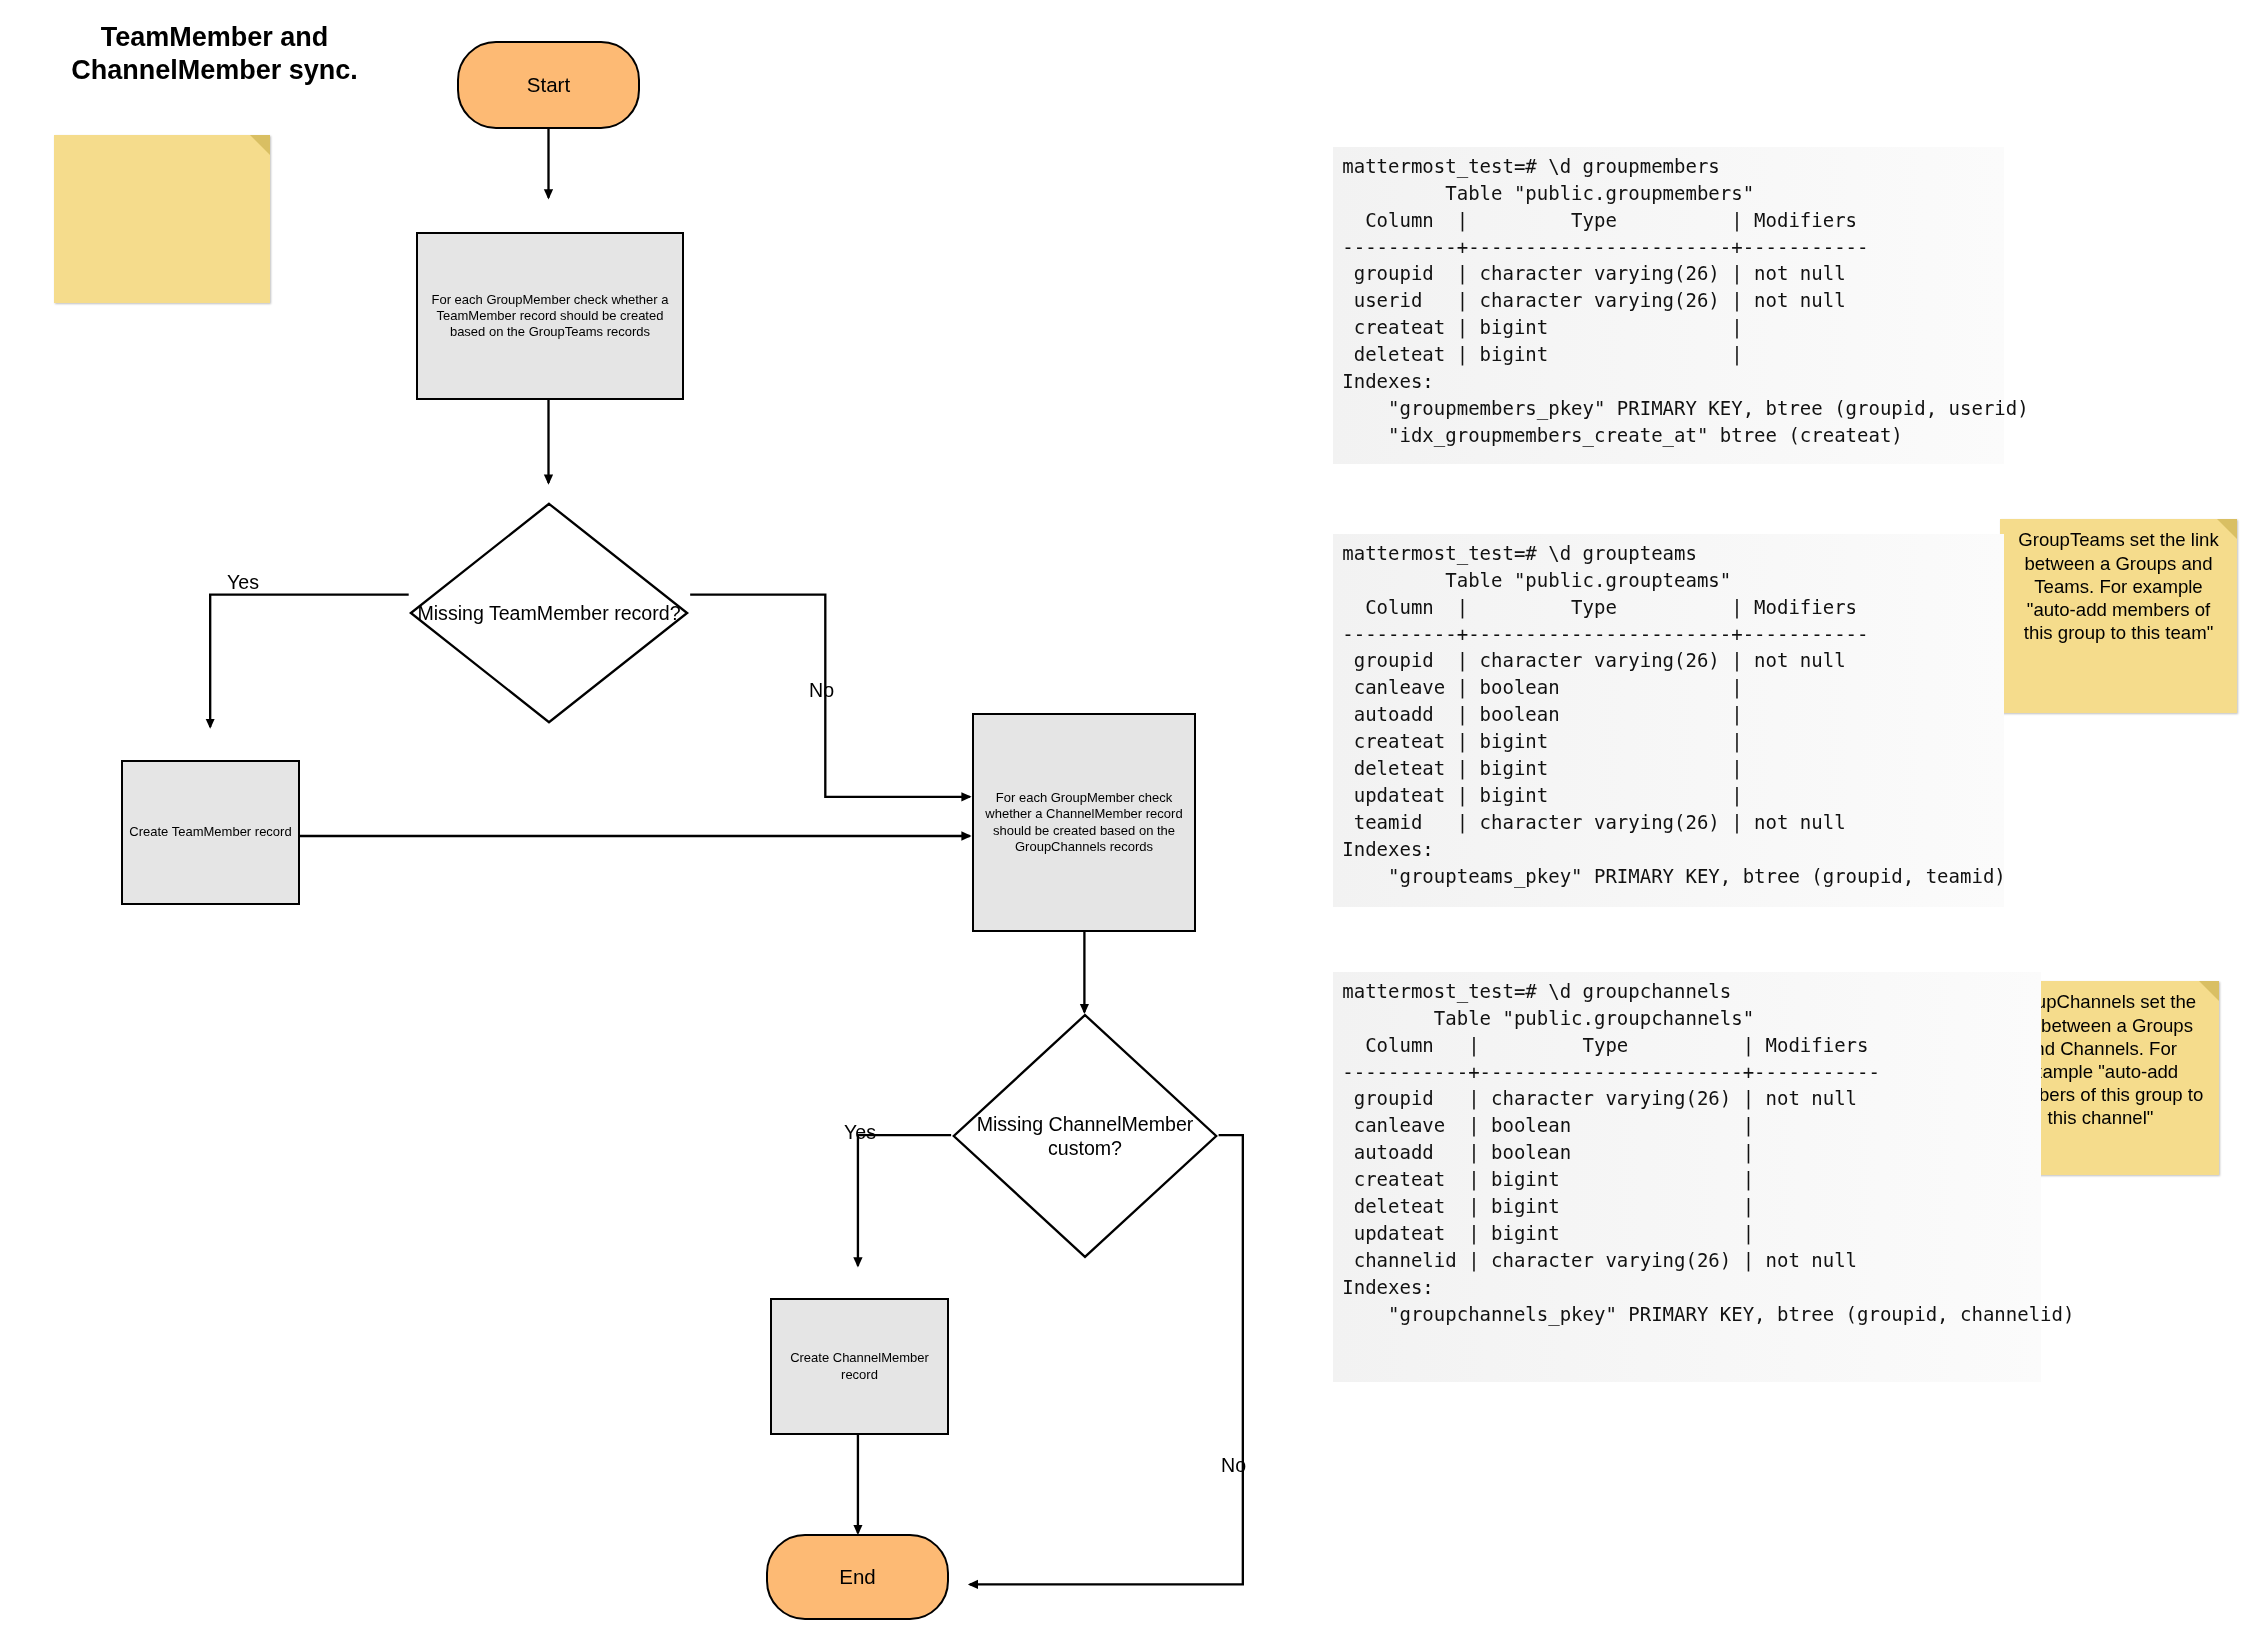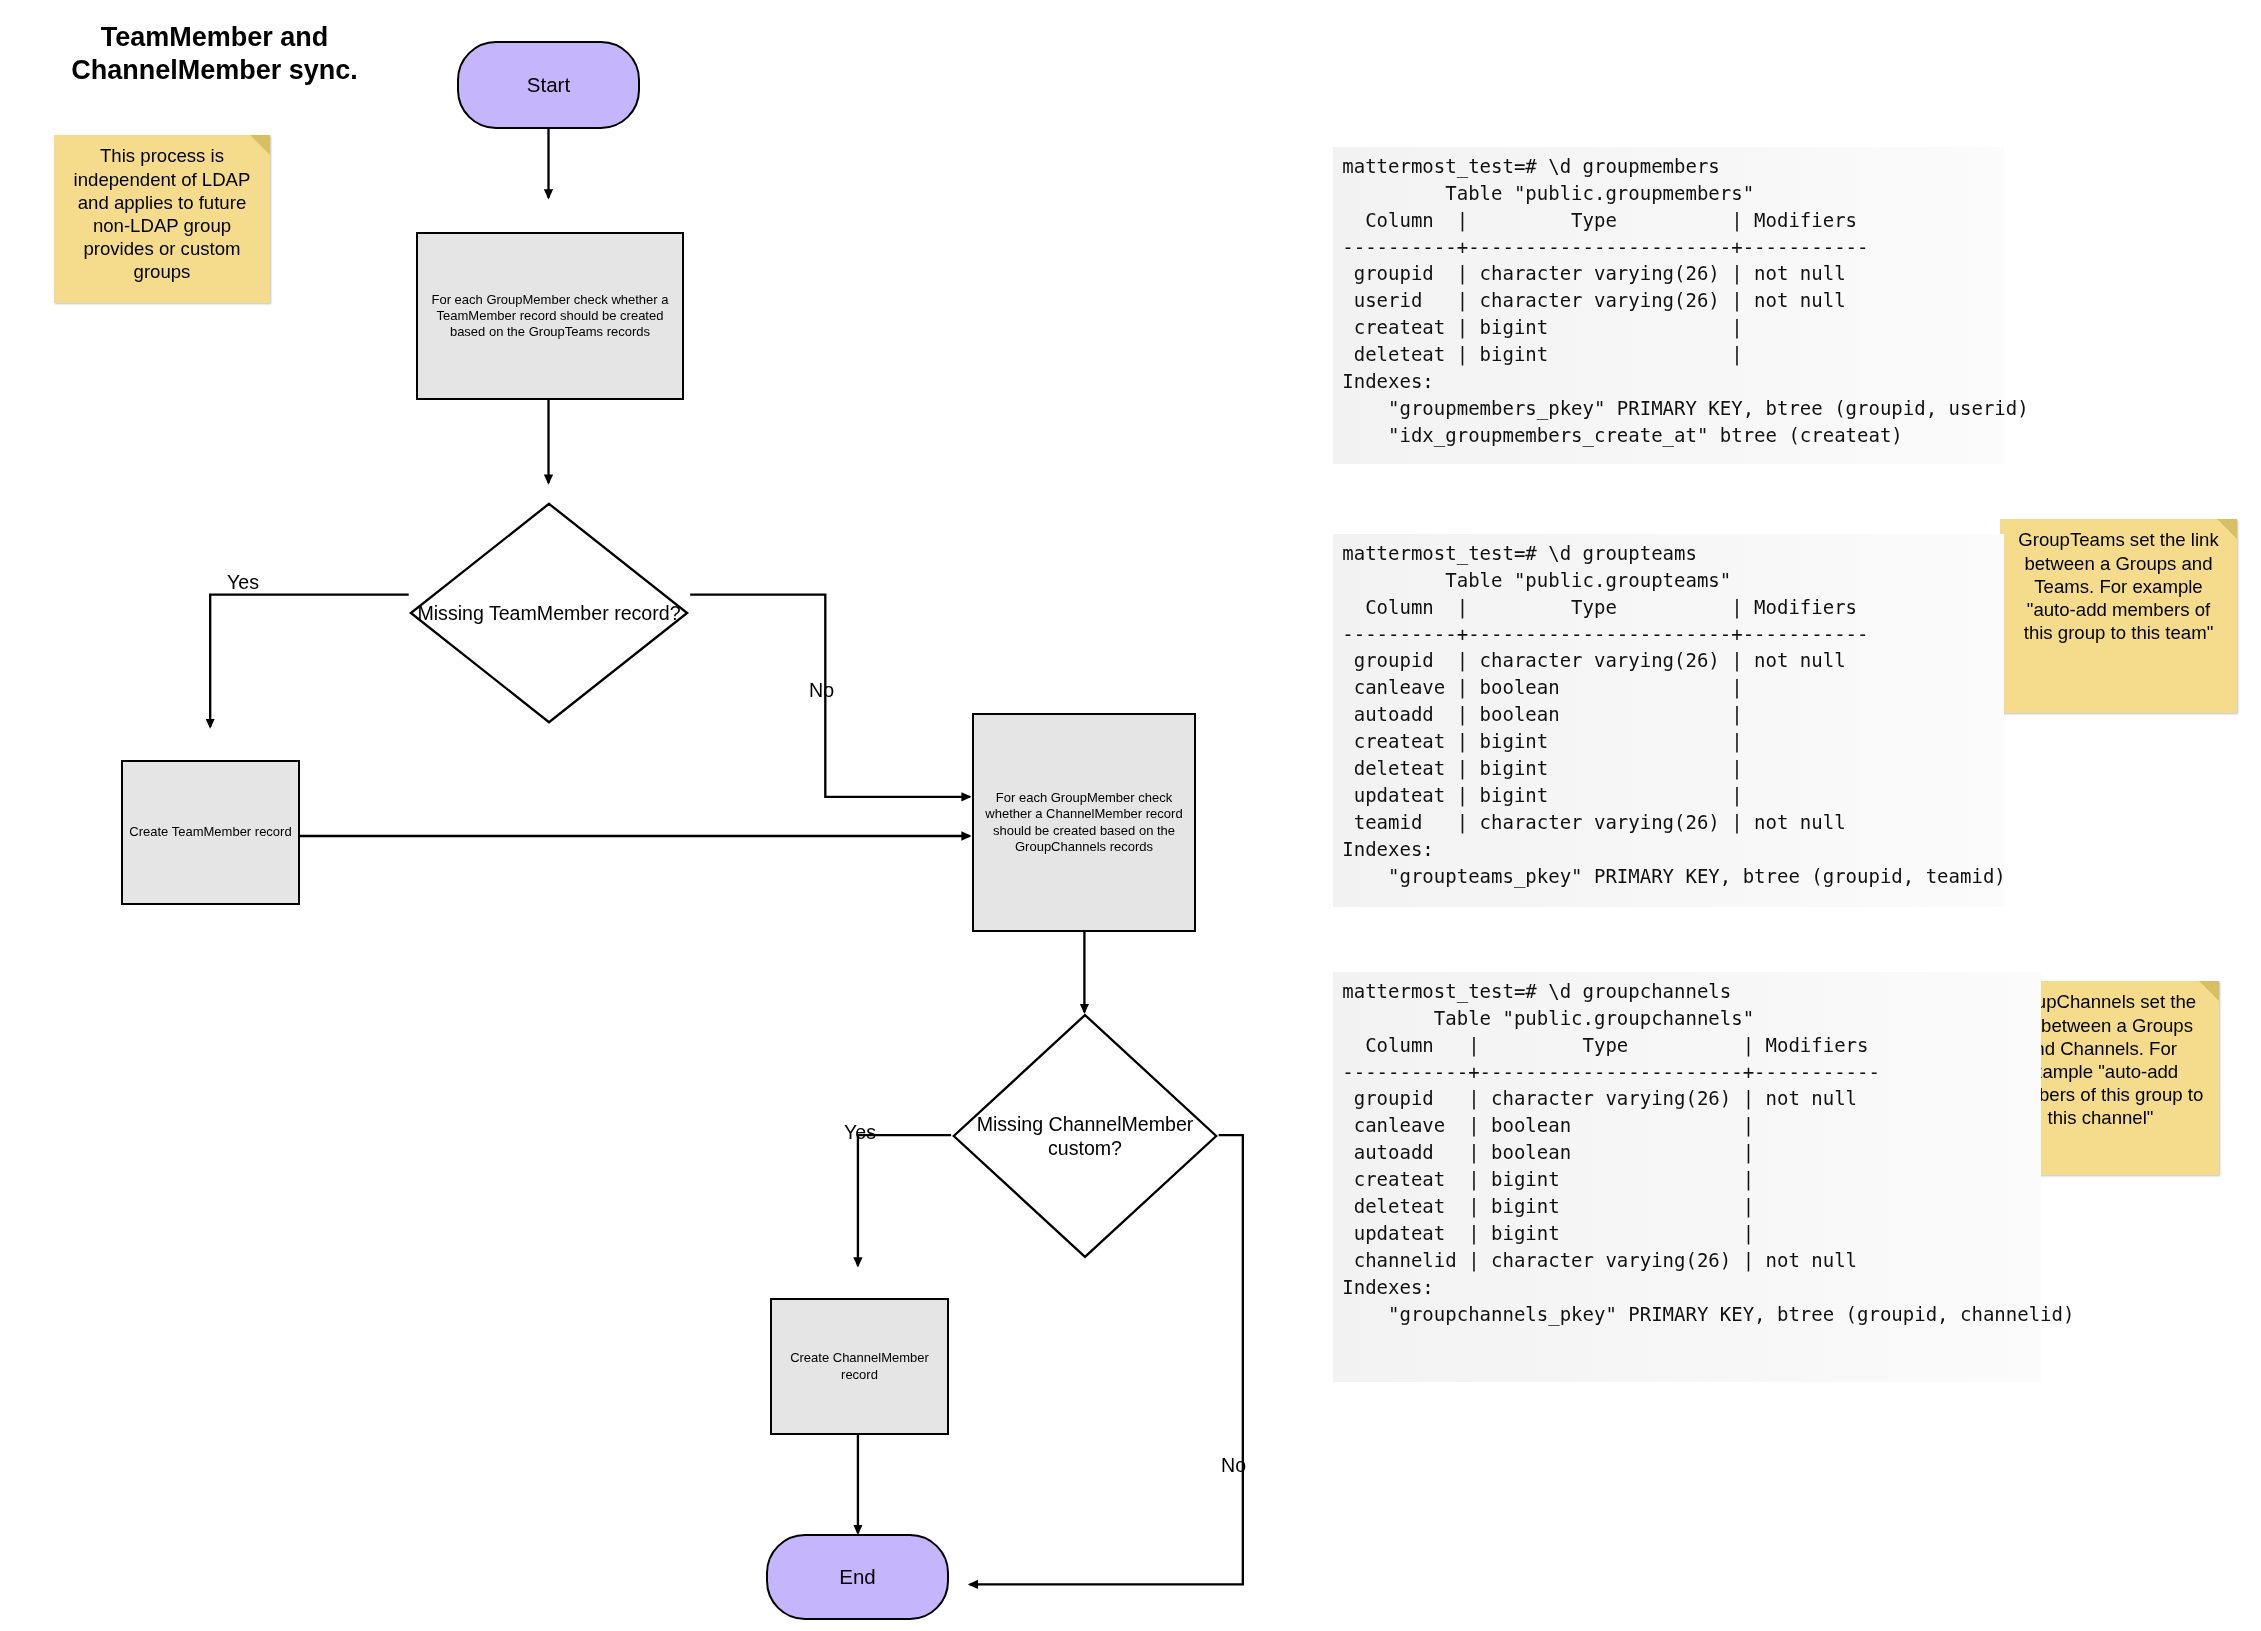--- a/index.html
+++ b/index.html
@@ -41,21 +41,21 @@
     position: absolute;
     font-weight: bold;
     font-size: 27px;
     text-align: center;
     line-height: 1.25;
     color: #000;
   }
   .terminator {
     border: 2.3px solid #000;
     border-radius: 39px;
-    background: #c4b5fd;
+    background: #fdba74;
     font-size: 20.5px;
   }
   .process {
     border: 2.3px solid #000;
     background: #e5e5e5;
     font-size: 13px;
     padding: 3.7px 5.6px;
     margin-top: 32px;
   }
   .decision-wrap {
@@ -191,21 +191,20 @@
     <span>End</span>
   </div>
 
   <div class="edge-label" style="left:227px; top:571px;">Yes</div>
   <div class="edge-label" style="left:809px; top:679px;">No</div>
   <div class="edge-label" style="left:844px; top:1121px;">Yes</div>
   <div class="edge-label" style="left:1221px; top:1454px;">No</div>
 
   <div class="note" style="left:54px; top:135px; width:216px; height:168px;">
     <span class="fold"></span>
-    <span>This process is independent of LDAP and applies to future non-LDAP group provides or custom groups</span>
   </div>
 
   <div class="note" style="left:2000px; top:519px; width:237px; height:194px;">
     <span class="fold"></span>
     <span>GroupTeams set the link between a Groups and Teams. For example "auto-add members of this group to this team"</span>
   </div>
 
   <div class="note" style="left:1982px; top:981px; width:237px; height:194px;">
     <span class="fold"></span>
     <span>GroupChannels set the link between a Groups and Channels. For example "auto-add members of this group to this channel"</span>

